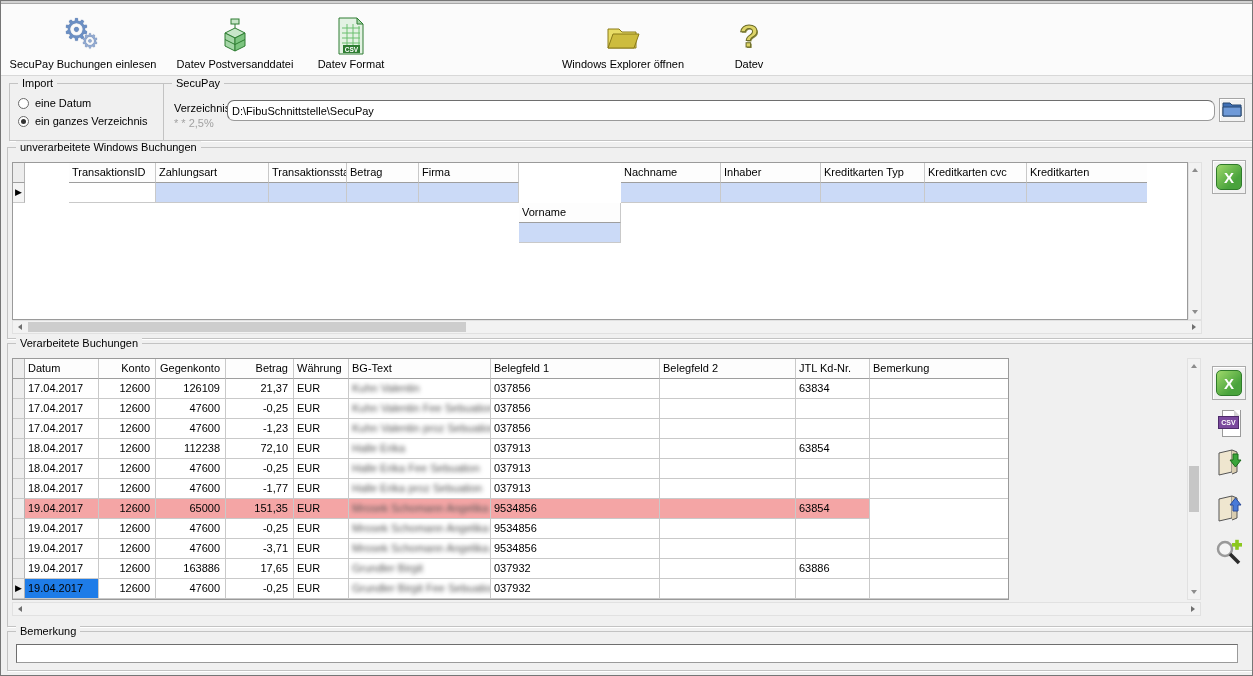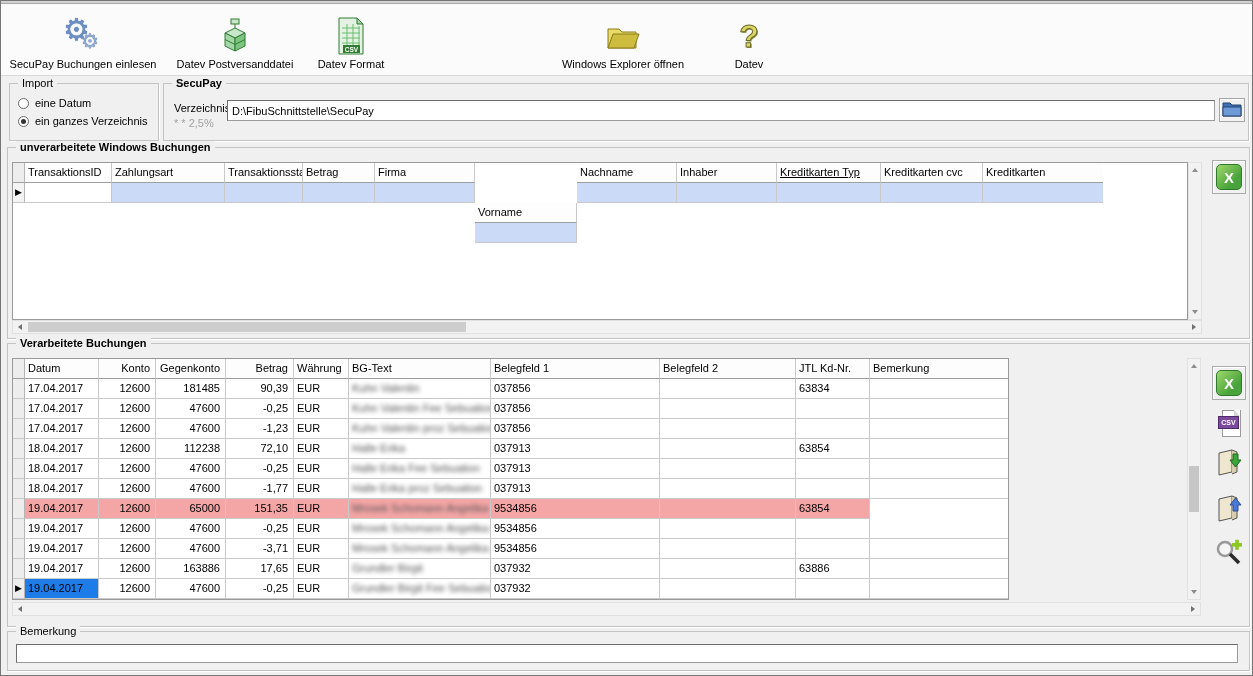--- a/index.html
+++ b/index.html
@@ -12,23 +12,23 @@
   .tbtn{position:absolute;top:4px;height:64px;display:flex;flex-direction:column;align-items:center;justify-content:flex-end;cursor:default;}
   .tbtn .ticon{height:44px;display:flex;align-items:center;justify-content:center;position:relative;}
   .tbtn .tlabel{white-space:nowrap;padding-bottom:2px;}
   .gearwrap{position:relative;width:44px;height:42px;}
   .gear{position:absolute;font-size:30px;line-height:30px;color:#6b8fc4;text-shadow:0 0 1px #37598e;}
   .gear.g1{left:2px;top:0;}
   .gear.g2{left:20px;top:16px;font-size:20px;line-height:20px;color:#93abd2;}
   .qmark{font-size:32px;font-weight:bold;color:#ddd468;-webkit-text-stroke:1px #6b6b28;text-shadow:1px 1px 0 #8a8a40;}
 
   
-  .groupbox{position:absolute;border:1px solid #c3c3c3;box-shadow:1px 1px 0 #ffffff;background:#f0f0f0;}
+  .groupbox{position:absolute;border:1px solid #c3c3c3;box-shadow:1px 1px 0 #ffffff;background:#f0f0f0;padding-left:8px;}
   .legend{position:absolute;top:-7px;left:8px;background:#f0f0f0;padding:0 4px;line-height:13px;}
-  .legend.bold{font-weight:bold;}
+  .legend.bold{font-weight:normal;}
 
   
   .radio-row{position:absolute;left:8px;display:flex;align-items:center;gap:6px;height:14px;}
   .radio{width:11px;height:11px;border:1px solid #6a6a6a;border-radius:50%;background:#fff;box-sizing:border-box;position:relative;}
   .radio.checked::after{content:"";position:absolute;left:2px;top:2px;width:5px;height:5px;border-radius:50%;background:#333;}
 
   
   .txtinput{position:absolute;box-sizing:border-box;height:21px;background:#fff;border:1px solid #9a9a9a;
             border-top-color:#6e6e6e;border-left-color:#6e6e6e;font-family:"Liberation Sans",sans-serif;font-size:11px;padding:0 4px;}
   .mini-btn{position:absolute;box-sizing:border-box;background:#f2f2f2;border:1px solid #a6a6a6;
@@ -40,23 +40,23 @@
   .hcell,.cell{box-sizing:border-box;height:20px;line-height:19px;padding:0 3px;overflow:hidden;white-space:nowrap;
                border-right:1px solid #c9c9c9;border-bottom:1px solid #c9c9c9;}
   .hcell{background:#fdfdfd;border-bottom:1px solid #9e9e9e;}
   .num{text-align:right;padding-right:5px;}
   .ind{width:12px;min-width:12px;padding:0;text-align:center;background:#ededed;border-right:1px solid #b5b5b5;
        font-size:8px;line-height:19px;}
   .marker{font-size:9px;}
   .blur{filter:blur(2.3px);color:#555;}
 
   
-  .col-transaktionsid{width:87px;} .col-zahlungsart{width:113px;} .col-transaktionsstatus{width:78px;}
+  .col-transaktionsid{width:87px;margin-left:44px;} .col-zahlungsart{width:113px;} .col-transaktionsstatus{width:78px;}
   .col-betrag1{width:72px;} .col-firma{width:100px;} .col-vorname{width:102px;margin-top:40px;} .col-nachname{width:100px;}
-  .col-inhaber{width:100px;} .col-kk-typ{width:104px;text-decoration:underline;} .col-kk-cvc{width:102px;}
+  .col-inhaber{width:100px;} .col-kk-typ{width:104px;} .col-kk-cvc{width:102px;}
   .col-kk-rest{flex:1 0 120px;border-right:none;}
   .t1row .cell{background:#cbdaf7;}
   .t1row .cell.ind{background:#f4f4f4;}
   .t1row .cell.edit{background:#fff;}
 
   
   .col-datum{width:74px;} .col-konto{width:57px;} .col-gegenkonto{width:70px;} .col-betrag{width:68px;}
   .col-waehrung{width:55px;} .col-bgtext{width:142px;} .col-belegfeld1{width:169px;} .col-belegfeld2{width:136px;}
   .col-jtl{width:74px;} .col-bemerkung{width:219px;}
   .trow.error .cell:not(.ind){background:#f4a5a5;}
@@ -160,21 +160,21 @@
     <div class="radio-row" style="top:30px;">
       <span class="radio checked"></span>
       <span>ein ganzes Verzeichnis</span>
     </div>
   </div>
 
   <div class="groupbox" style="left:162px;top:82px;width:1084px;height:56px;">
     <span class="legend bold">SecuPay</span>
     <span style="position:absolute;left:10px;top:18px;">Verzeichnis</span>
     <span style="position:absolute;left:10px;top:33px;color:#a2a2a2;">* * 2,5%</span>
-    <input class="txtinput" style="left: 63px; top: 16px; width: 988px;" value="D:\FibuSchnittstelle\SecuPay">
+    <input class="txtinput" style="left: 63px; top: 16px; width: 988px; border-radius: 7px;" value="D:\FibuSchnittstelle\SecuPay">
     <div class="mini-btn" style="left:1055px;top:14px;width:26px;height:24px;">
       <span>
         <svg width="20" height="16" viewBox="0 0 20 16">
           <path d="M1 2 h7 l2 2 h9 v11 H1 z" fill="#3f6fb5" stroke="#27476e"></path>
           <path d="M1 6 h18 v9 H1 z" fill="#6f9ad8" stroke="#27476e"></path>
         </svg>
       </span>
     </div>
   </div>
 
@@ -237,22 +237,22 @@
         <div style="display: contents;">
           
         <div class="hcell col-datum">Datum</div><div class="hcell col-konto num">Konto</div><div class="hcell col-gegenkonto num">Gegenkonto</div><div class="hcell col-betrag num">Betrag</div><div class="hcell col-waehrung">Währung</div><div class="hcell col-bgtext">BG-Text</div><div class="hcell col-belegfeld1">Belegfeld 1</div><div class="hcell col-belegfeld2">Belegfeld 2</div><div class="hcell col-jtl">JTL Kd-Nr.</div><div class="hcell col-bemerkung">Bemerkung</div></div>
       </div>
       <div style="display: contents;">
         
       <div class="trow">
           <div class="cell ind"><span class="marker"></span></div>
           <div class="cell col-datum">17.04.2017</div>
           <div class="cell col-konto num">12600</div>
-          <div class="cell col-gegenkonto num">181485</div>
-          <div class="cell col-betrag num">90,39</div>
+          <div class="cell col-gegenkonto num">126109</div>
+          <div class="cell col-betrag num">21,37</div>
           <div class="cell col-waehrung">EUR</div>
           <div class="cell col-bgtext"><span class="blur">Kuhn Valentin</span></div>
           <div class="cell col-belegfeld1">037856</div>
           <div class="cell col-belegfeld2"></div>
           <div class="cell col-jtl">63834</div>
           <div class="cell col-bemerkung"></div>
         </div><div class="trow">
           <div class="cell ind"><span class="marker"></span></div>
           <div class="cell col-datum">17.04.2017</div>
           <div class="cell col-konto num">12600</div>

